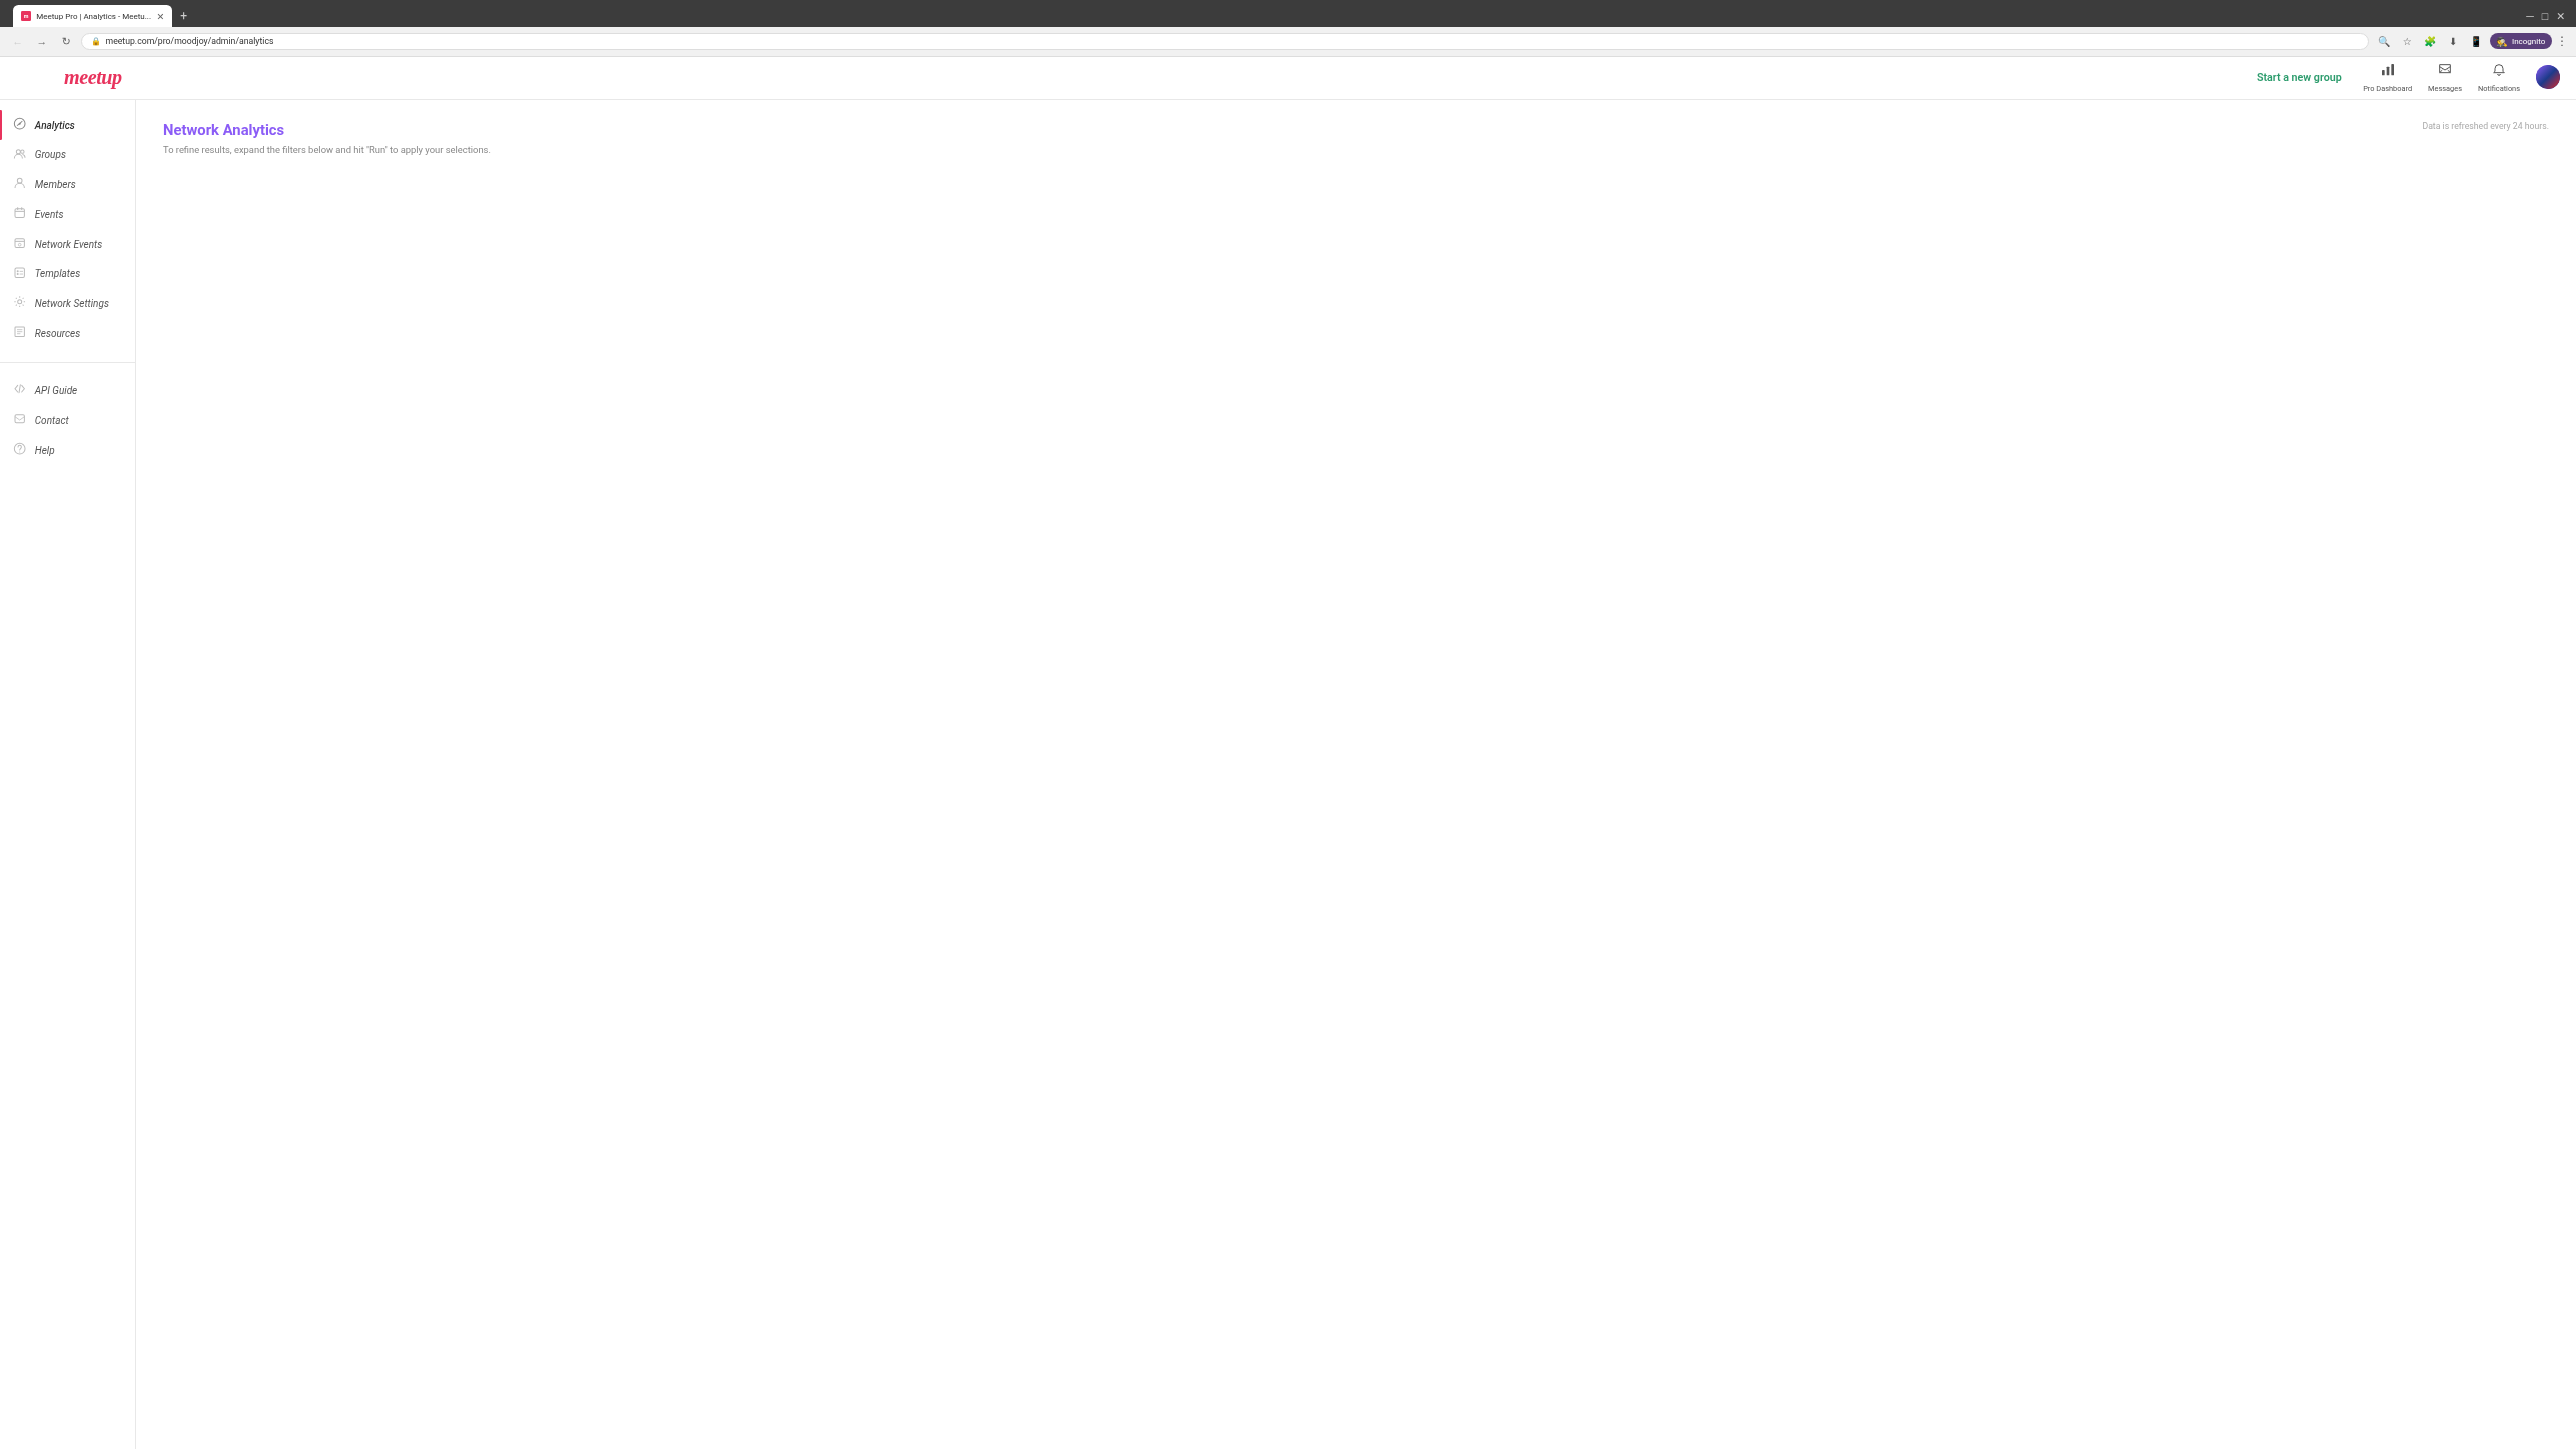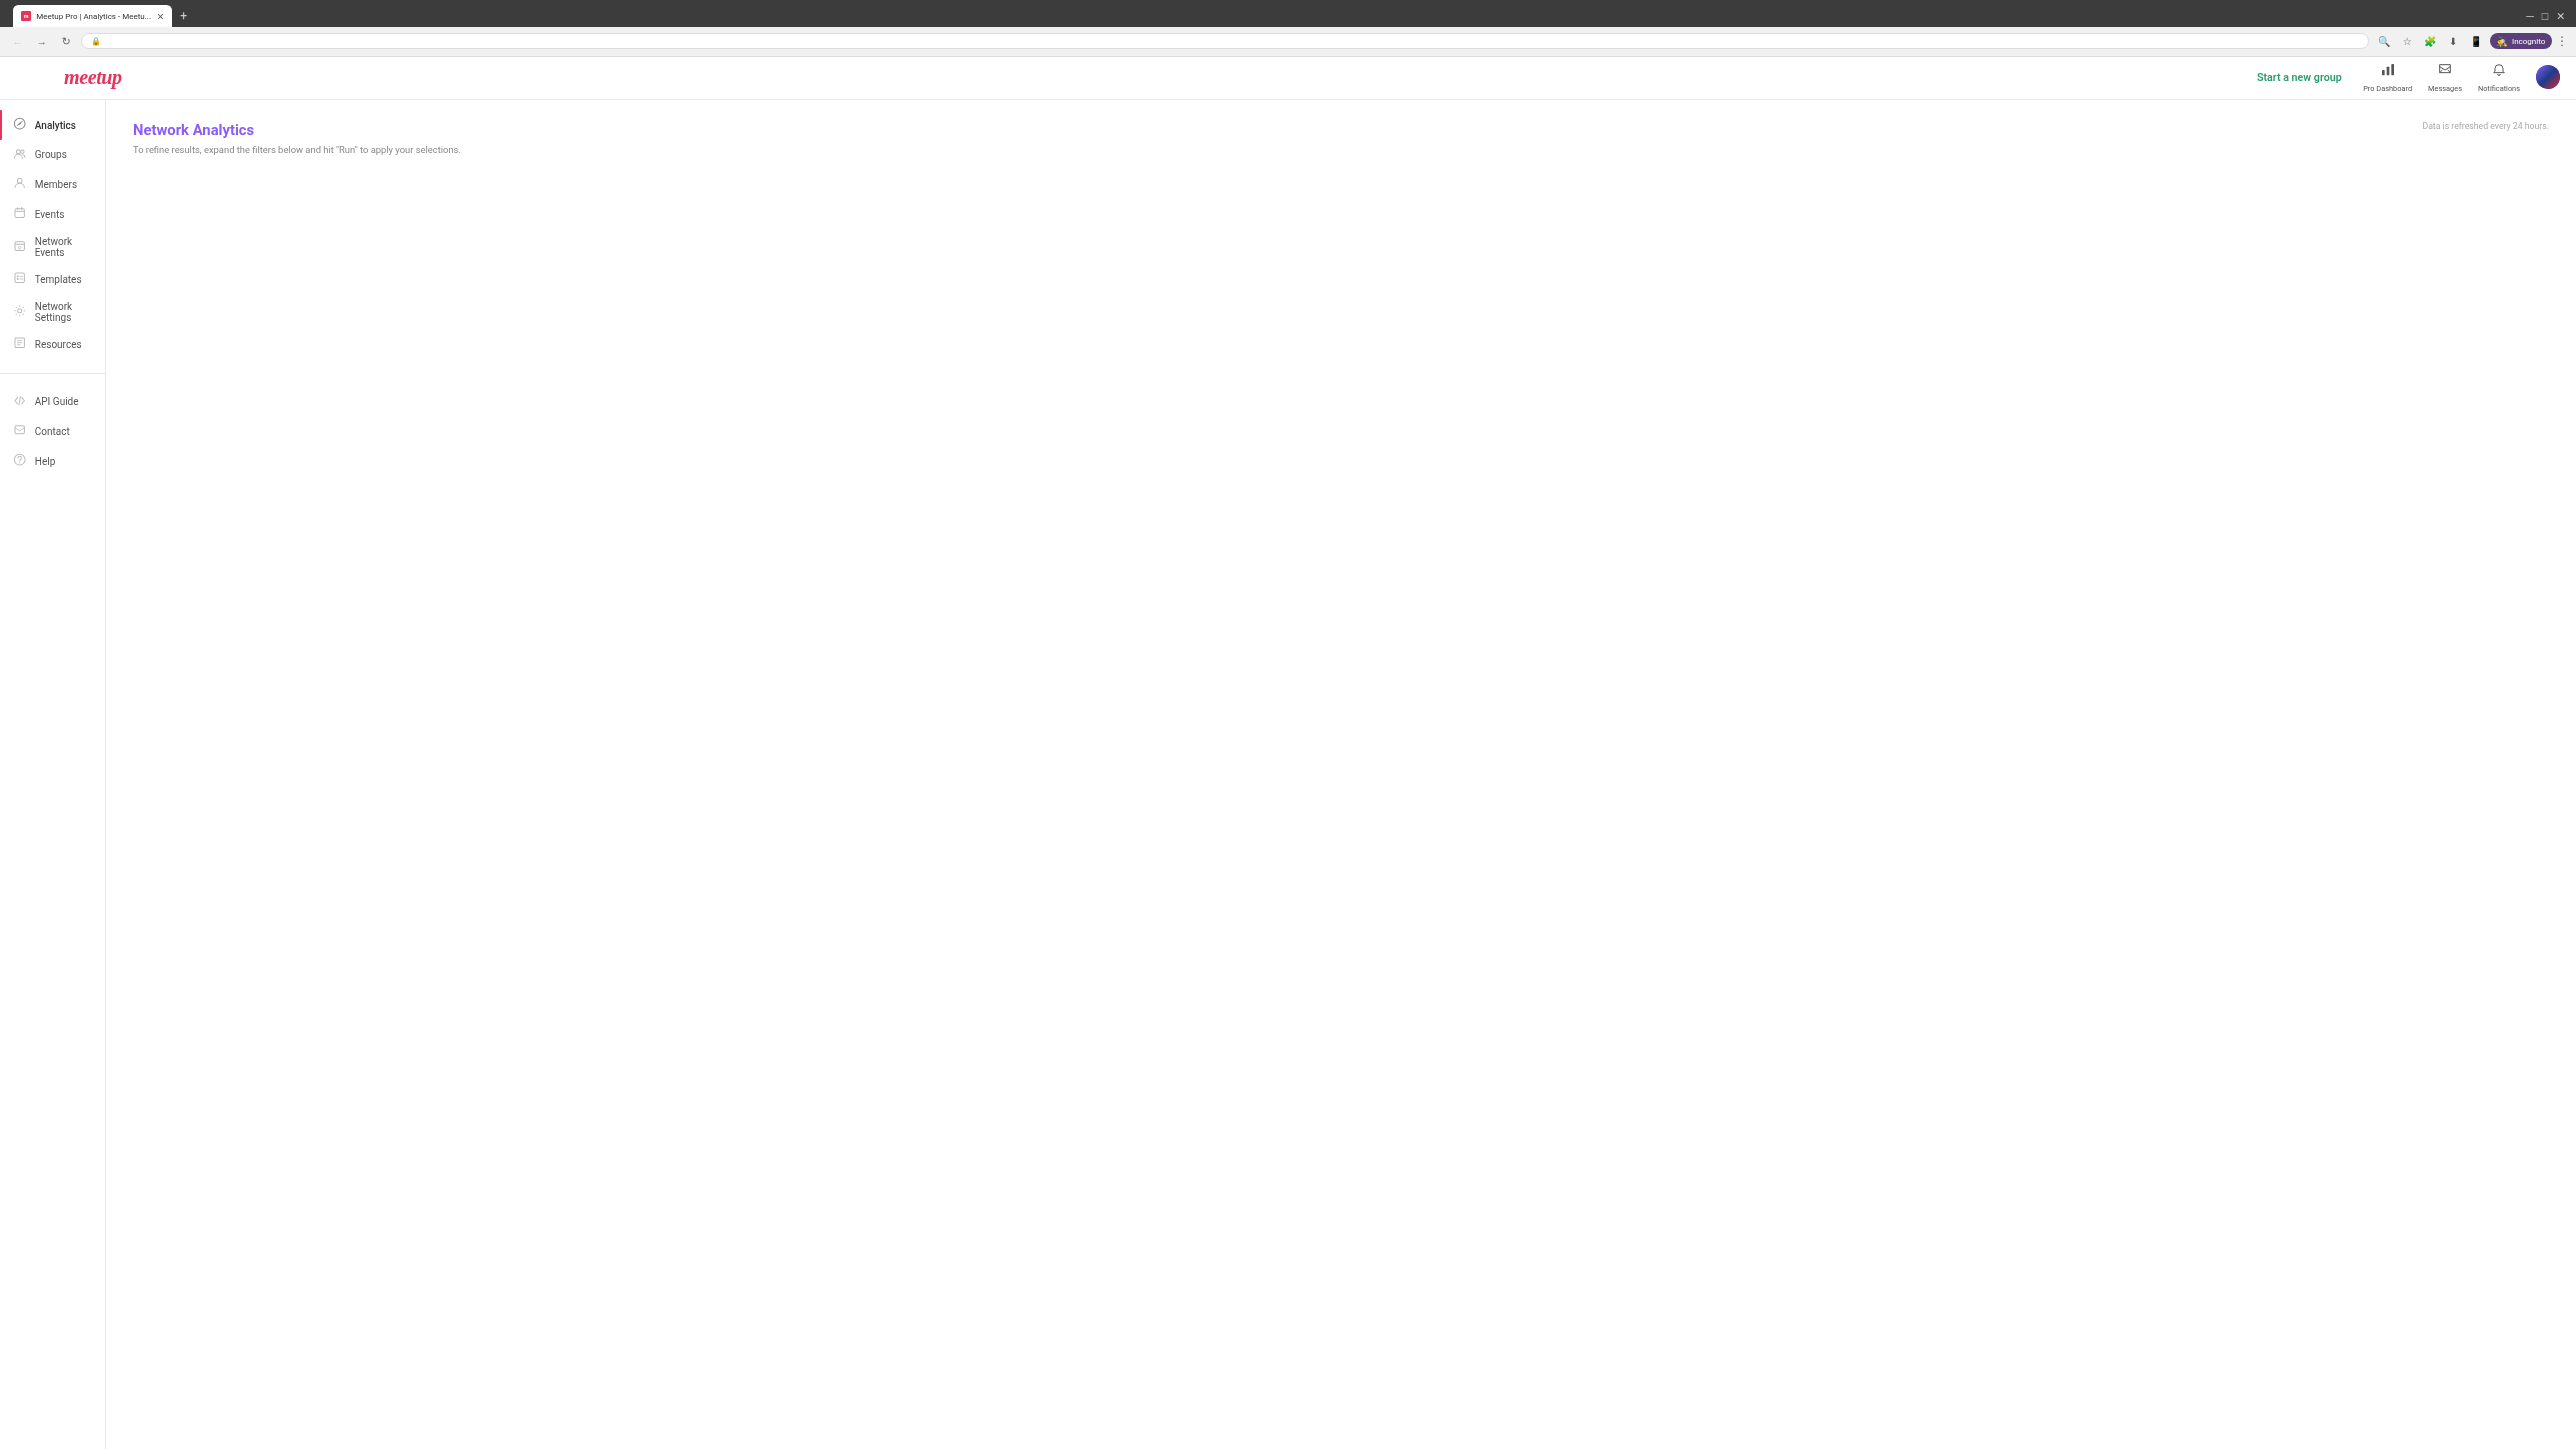--- a/index.html
+++ b/index.html
@@ -36,21 +36,21 @@
     .header-nav-item { display: flex; flex-direction: column; align-items: center; gap: 1.3px; cursor: pointer; color: #555; text-decoration: none; }
     .header-nav-item .nav-icon { font-size: 14.8px; color: #555; }
     .header-nav-item .nav-label { font-size: 7.4px; color: #555; }
     .avatar { width: 24px; height: 24px; border-radius: 50%; background: linear-gradient(135deg, #6a3de8, #1a1a6e); display: flex; align-items: center; justify-content: center; overflow: hidden; cursor: pointer; }
     .avatar-img { width: 100%; height: 100%; background: linear-gradient(135deg, #8b5cf6, #1e3a8a, #dc2626); border-radius: 50%; }
 
     
     .main-layout { display: flex; flex: 1; overflow: hidden; }
 
     
-    .sidebar { width: 106px; border-right: 0.7px solid #e8e8e8; padding: 10.7px 0; background: #fff; flex-shrink: 0; }
+    .sidebar { width: 136px; border-right: 0.7px solid #e8e8e8; padding: 10.7px 0; background: #fff; flex-shrink: 0; font-style: italic; }
     .sidebar-item { display: flex; align-items: center; gap: 8px; padding: 6.7px 13.4px; cursor: pointer; color: #555; font-size: 10px; position: relative; }
     .sidebar-item.active { color: #333; font-weight: 500; }
     .sidebar-item.active::before { content: ''; position: absolute; left: 0; top: 0; bottom: 0; width: 2px; background: #e8335d; border-radius: 0 1.3px 1.3px 0; }
     .sidebar-icon { font-size: 12px; color: #999; }
     .sidebar-item.active .sidebar-icon { color: #555; }
     .sidebar-divider { height: 0.7px; background: #e8e8e8; margin: 13.4px 0; }
 
     
     .content { flex: 1; padding: 21.5px 27px; overflow-y: auto; background: #fff; }
     .page-title { font-size: 14.8px; font-weight: 700; color: #8b5cf6; margin-bottom: 5.4px; }
@@ -79,20 +79,21 @@
       <span style="color:#ccc; font-size:10.7px; cursor:pointer;">✕</span>
     </div>
   </div>
 
   <div class="browser-toolbar">
     <button class="nav-btn disabled">←</button>
     <button class="nav-btn">→</button>
     <button class="nav-btn">↻</button>
     <div class="address-bar">
       <span class="lock-icon">🔒</span>
+      <span class="address-text">meetup.com/pro/moodjoy/admin/analytics</span>
     </div>
     <div class="toolbar-actions">
       <button class="toolbar-action-btn">🔍</button>
       <button class="toolbar-action-btn">☆</button>
       <button class="toolbar-action-btn">🧩</button>
       <button class="toolbar-action-btn">⬇</button>
       <button class="toolbar-action-btn">📱</button>
       <div class="incognito-btn">
         <span style="font-size:9.4px;">🕵️</span>
         <span>Incognito</span>

